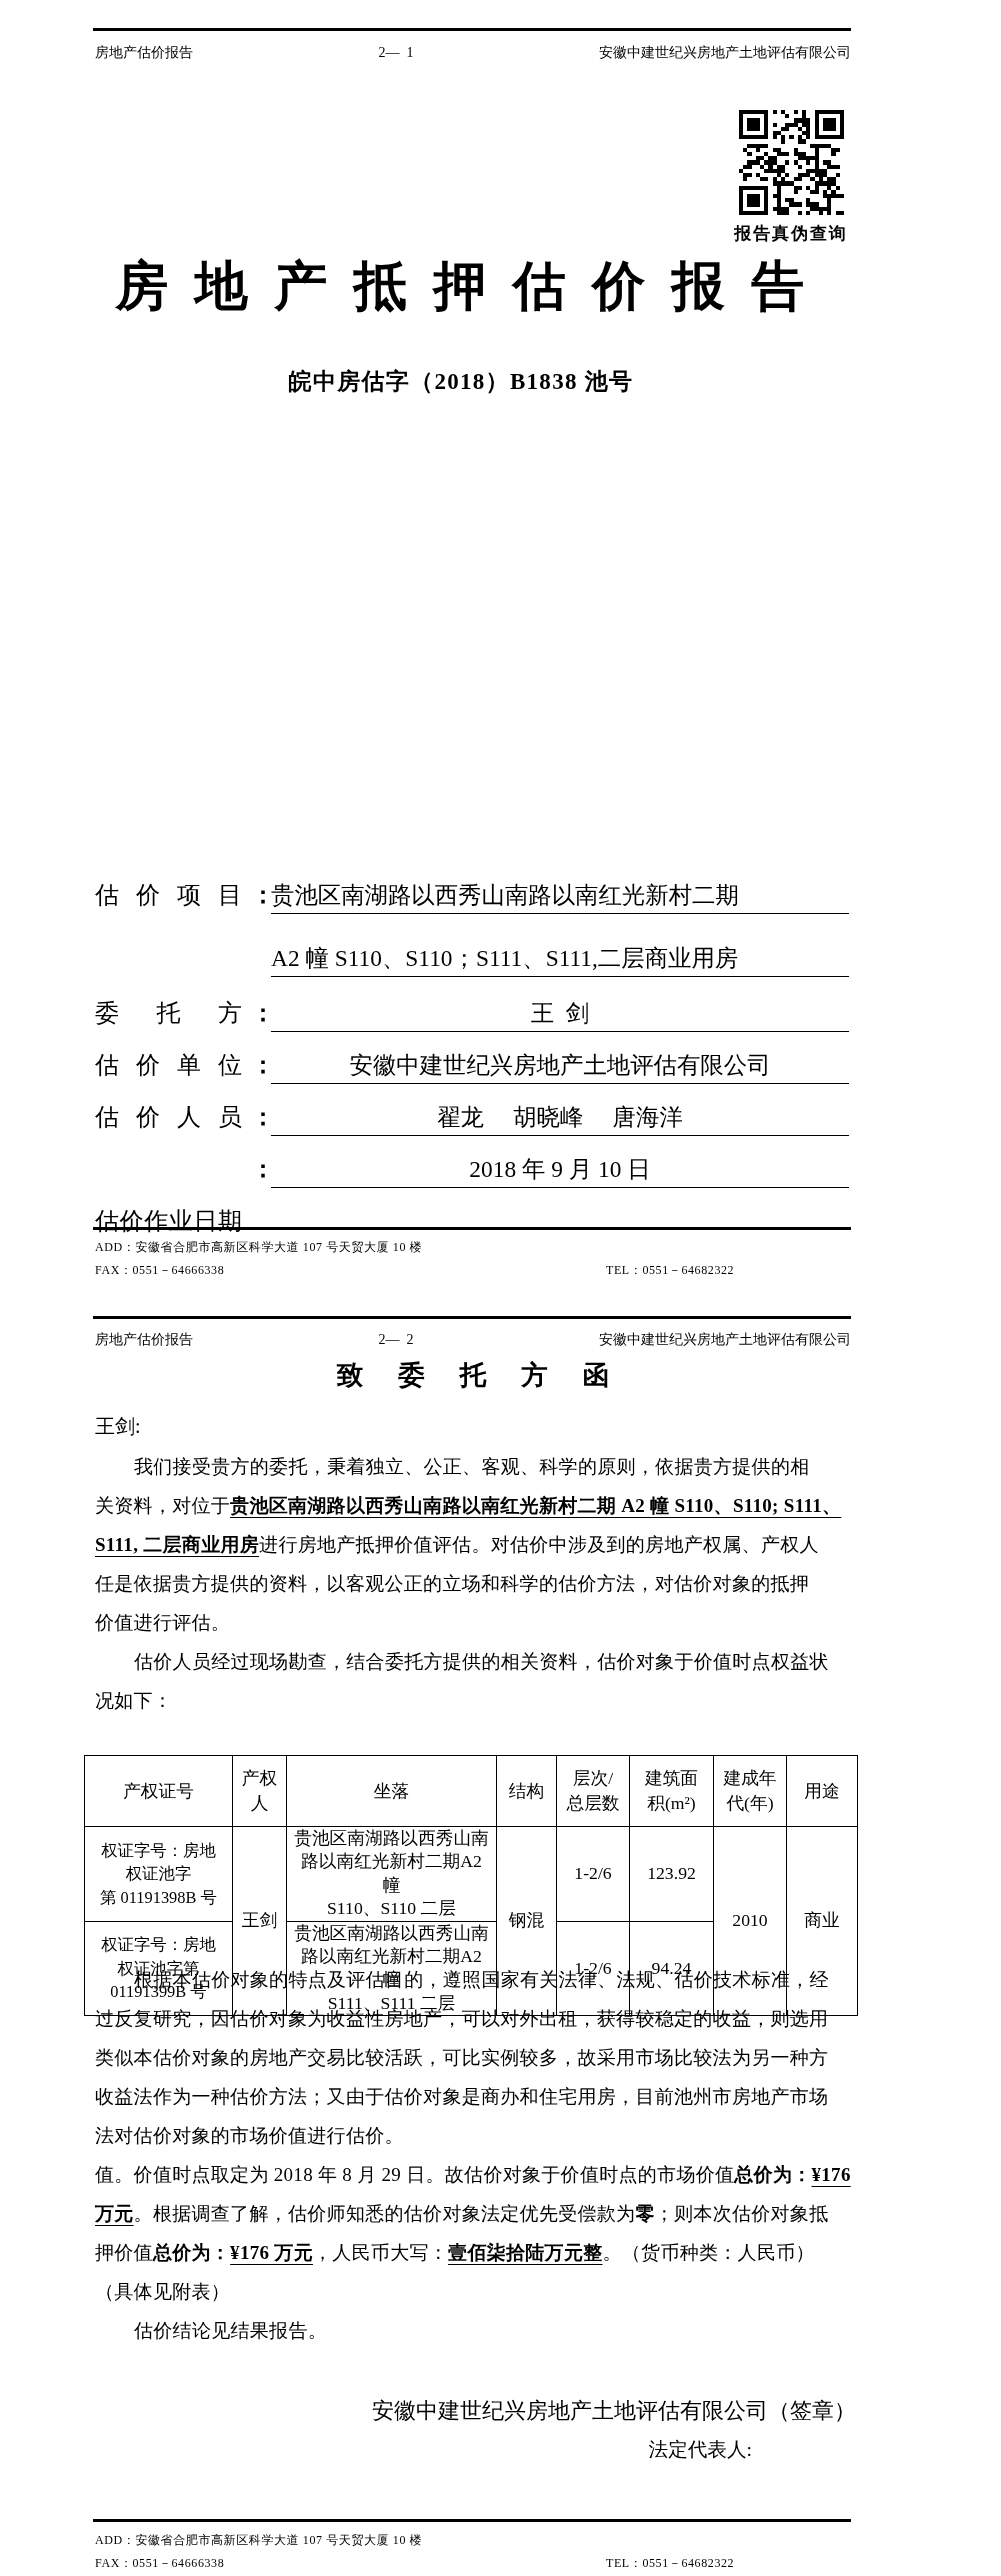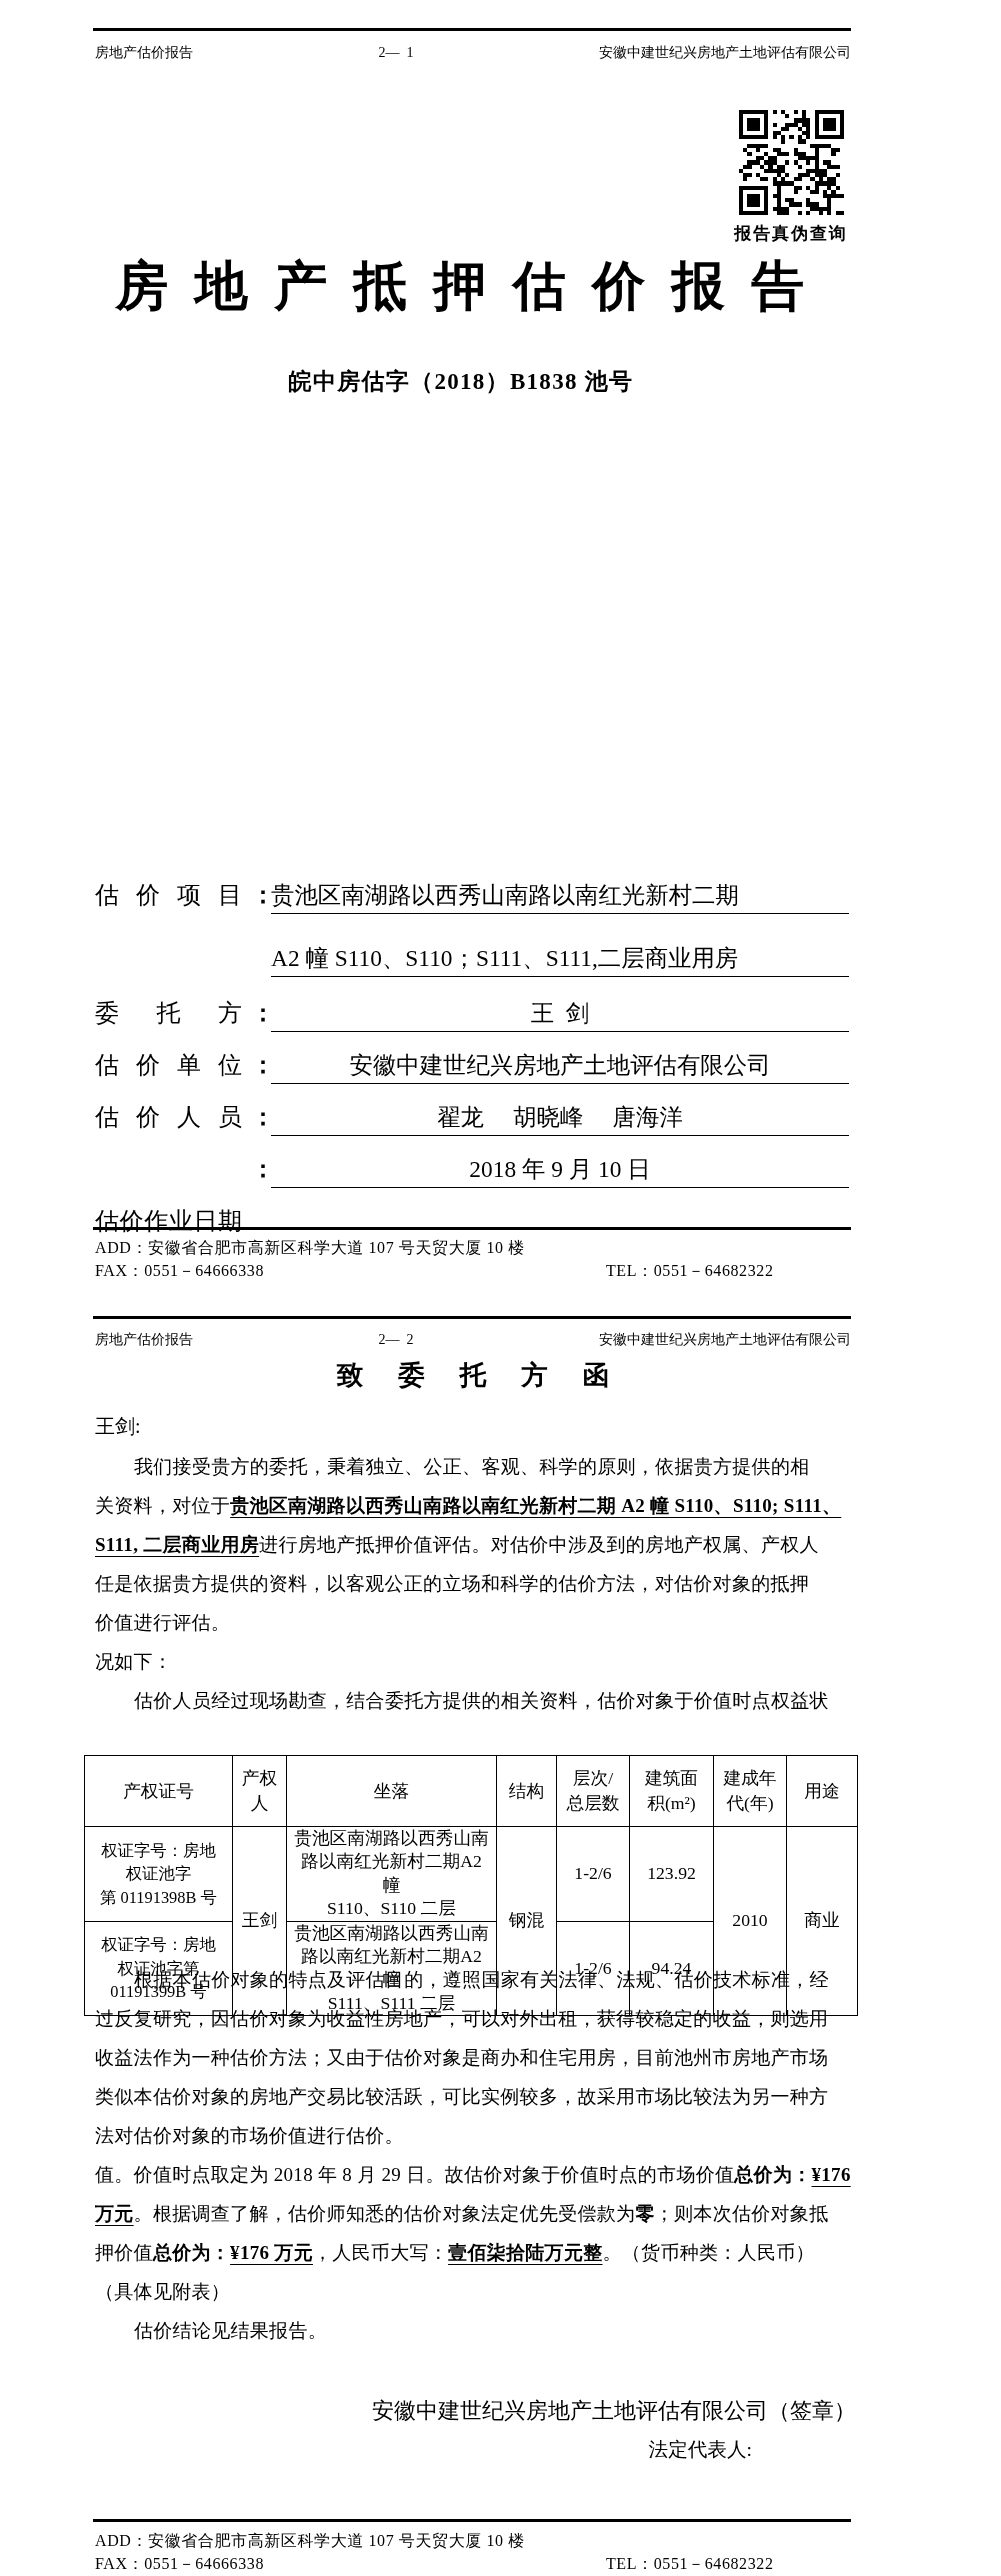--- a/index.html
+++ b/index.html
@@ -3,21 +3,21 @@
 <meta charset="utf-8">
 <style>
   html,body{margin:0;padding:0;background:#ffffff;}
   body{width:1002px;height:2576px;position:relative;color:#000;
        font-family:"Liberation Serif","DejaVu Serif",serif;}
   .abs{position:absolute;}
   
   .runhdr{display:flex;justify-content:space-between;font-size:14px;line-height:16.4px;margin-top:36px;}
   .runhdr span{white-space:pre;}
   .rule{background:#000;height:2.5px;}
-  .ftr-line{font-size:16px;line-height:23px;white-space:pre;letter-spacing:0.6px;}
+  .ftr-line{font-size:12px;line-height:23px;white-space:pre;letter-spacing:0.6px;}
   
   .qr-box{width:105px;height:105px;}
   .qr-caption{width:120px;text-align:center;font-size:17px;font-weight:bold;letter-spacing:1.9px;}
   .doc-title{left:95px;width:756px;text-align:center;font-size:53px;font-weight:bold;
              letter-spacing:26.5px;white-space:pre;line-height:60px;}
   .doc-subtitle{left:95px;width:732px;text-align:center;font-size:23px;font-weight:bold;
                 letter-spacing:1.3px;white-space:pre;}
   .flabel{left:95px;width:147px;font-size:24px;line-height:35px;text-align:justify;text-align-last:justify;}
   .fcolon{left:251px;font-size:24px;line-height:35px;font-weight:bold;}
   .fval{left:271px;width:578px;height:35px;border-bottom:1.9px solid #000;font-size:23.4px;
@@ -382,22 +382,22 @@
 
 <div class="abs letter-heading" style="top:1357px;">致委托方函</div>
 <div class="abs salutation" style="top:1413px;">王剑:</div>
 
 <div class="abs bodyblock" style="top:1447px;">
     <div class="bline ind"><span>我们接受贵方的委托，秉着独立、公正、客观、科学的原则，依据贵方提供的相</span></div>
     <div class="bline"><span>关资料，对位于</span><span class="b u">贵池区南湖路以西秀山南路以南红光新村二期 A2 幢 S110、S110; S111、</span></div>
     <div class="bline"><span class="b u">S111, 二层商业用房</span><span>进行房地产抵押价值评估。对估价中涉及到的房地产权属、产权人</span></div>
     <div class="bline"><span>任是依据贵方提供的资料，以客观公正的立场和科学的估价方法，对估价对象的抵押</span></div>
     <div class="bline"><span>价值进行评估。</span></div>
+    <div class="bline ind"><span>估价人员经过现场勘查，结合委托方提供的相关资料，估价对象于价值时点权益状</span></div>
     <div class="bline"><span>况如下：</span></div>
-    <div class="bline ind"><span>估价人员经过现场勘查，结合委托方提供的相关资料，估价对象于价值时点权益状</span></div>
   </div>
 
 <table class="rights abs" style="top:1755px;left:84px;">
   <colgroup>
     <col style="width:148px">
       <col style="width:54px">
       <col style="width:210px">
       <col style="width:60px">
     <col style="width:73px">
       <col style="width:84px">
@@ -442,22 +442,22 @@
 S111、S111 二层</td>
     <td>1-2/6</td>
     <td>94.24</td>
   </tr>
 </tbody>
   </table>
 
 <div class="abs bodyblock" style="top:1960px;">
     <div class="bline ind"><span>根据本估价对象的特点及评估目的，遵照国家有关法律、法规、估价技术标准，经</span></div>
     <div class="bline"><span>过反复研究，因估价对象为收益性房地产，可以对外出租，获得较稳定的收益，则选用</span></div>
+    <div class="bline"><span>类似本估价对象的房地产交易比较活跃，可比实例较多，故采用市场比较法为另一种方</span></div>
     <div class="bline"><span>收益法作为一种估价方法；又由于估价对象是商办和住宅用房，目前池州市房地产市场</span></div>
-    <div class="bline"><span>类似本估价对象的房地产交易比较活跃，可比实例较多，故采用市场比较法为另一种方</span></div>
     <div class="bline"><span>法对估价对象的市场价值进行估价。</span></div>
   </div>
 <div class="abs bodyblock" style="top:2155px;">
     <div class="bline"><span>值。价值时点取定为 2018 年 8 月 29 日。故估价对象于价值时点的市场价值</span><span class="b">总价为：</span><span class="b u">¥176</span></div>
     <div class="bline"><span class="b u">万元</span><span>。根据调查了解，估价师知悉的估价对象法定优先受偿款为</span><span class="b">零</span><span>；则本次估价对象抵</span></div>
     <div class="bline"><span>押价值</span><span class="b">总价为：</span><span class="b u">¥176 万元</span><span>，人民币大写：</span><span class="b u">壹佰柒拾陆万元整</span><span>。（货币种类：人民币）</span></div>
     <div class="bline"><span>（具体见附表）</span></div>
     <div class="bline ind"><span>估价结论见结果报告。</span></div>
   </div>
 

